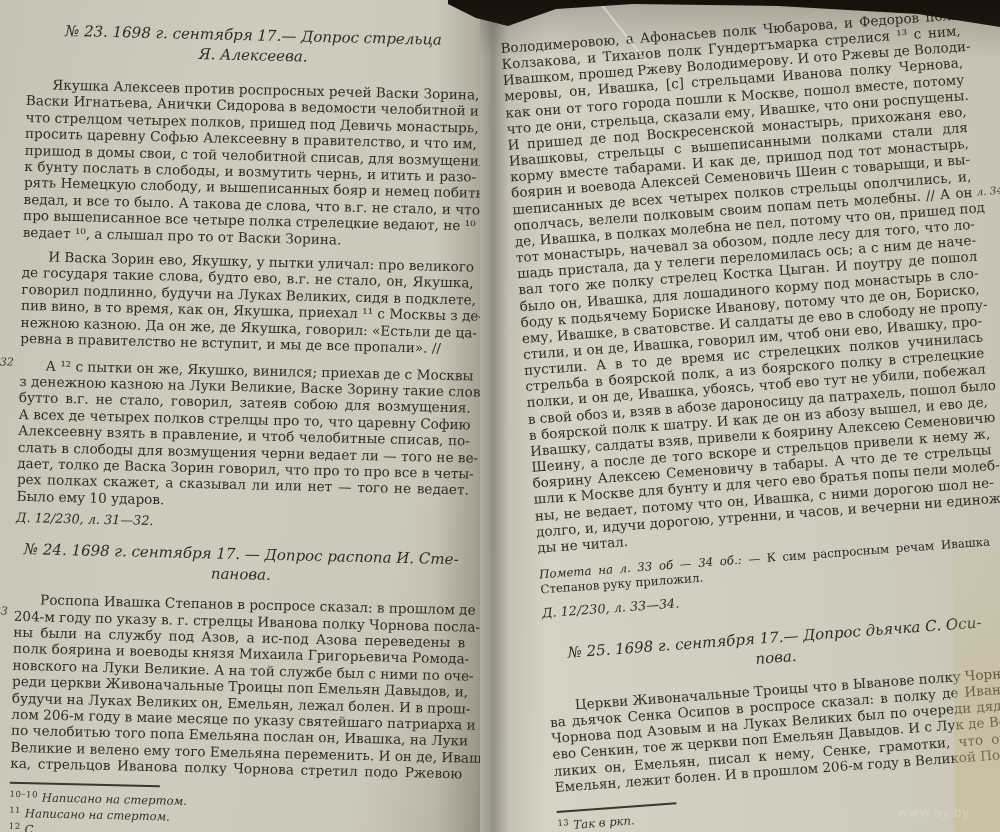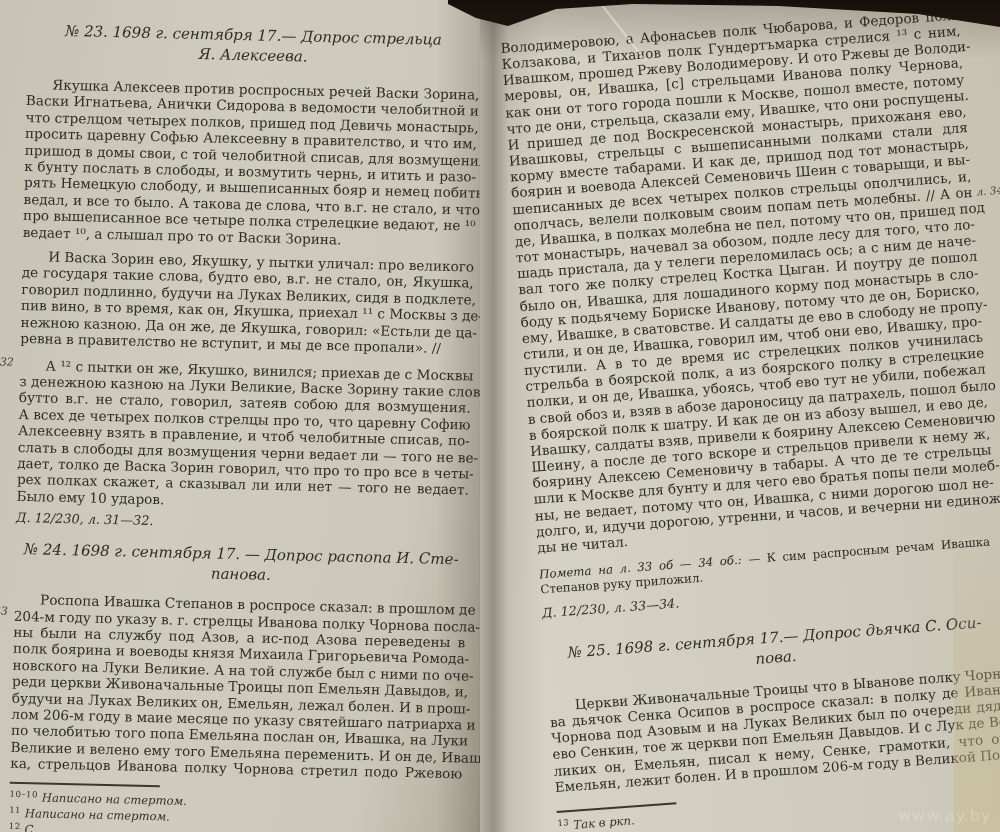--- a/index.html
+++ b/index.html
@@ -46,21 +46,21 @@
   .folio{position:absolute;font-style:italic;font-size:11px;color:#3c3a31;}
   .mnote{position:absolute;font-style:italic;font-size:10.5px;color:#3c3a31;white-space:nowrap;}
   
   #h23{padding-top:8px;}
   #p23-1{margin-top:16px;} #p23-2{margin-top:8px;} #p23-3{margin-top:10px;}
   #src23{margin-top:6px;} #h24{margin-top:14px;} #p24-1{margin-top:12px;}
   #left-fn{margin-top:10px;}
   #pometa{margin-top:12px;width:452px;} #src24{margin-top:9px;}
   #h25{margin-top:24px;} #p25-1{margin-top:14px;} #right-fn{margin-top:16px;}
   #watermark{position:absolute;left:898px;top:806px;z-index:9;font-family:"DejaVu Sans","Liberation Sans",sans-serif;
-    font-size:16px;letter-spacing:1px;color:rgba(235,232,220,0.38);}
+    font-size:12px;letter-spacing:1px;color:rgba(235,232,220,0.38);}
 </style>
 </head>
 <body>
 
 <div id="stage">
 
   <div id="left-page" class="page">
     <div id="left-text" class="textcol">
       <div id="h23" class="heading">
           <div class="line">№ 23. 1698 г. сентября 17.— Допрос стрельца</div>

